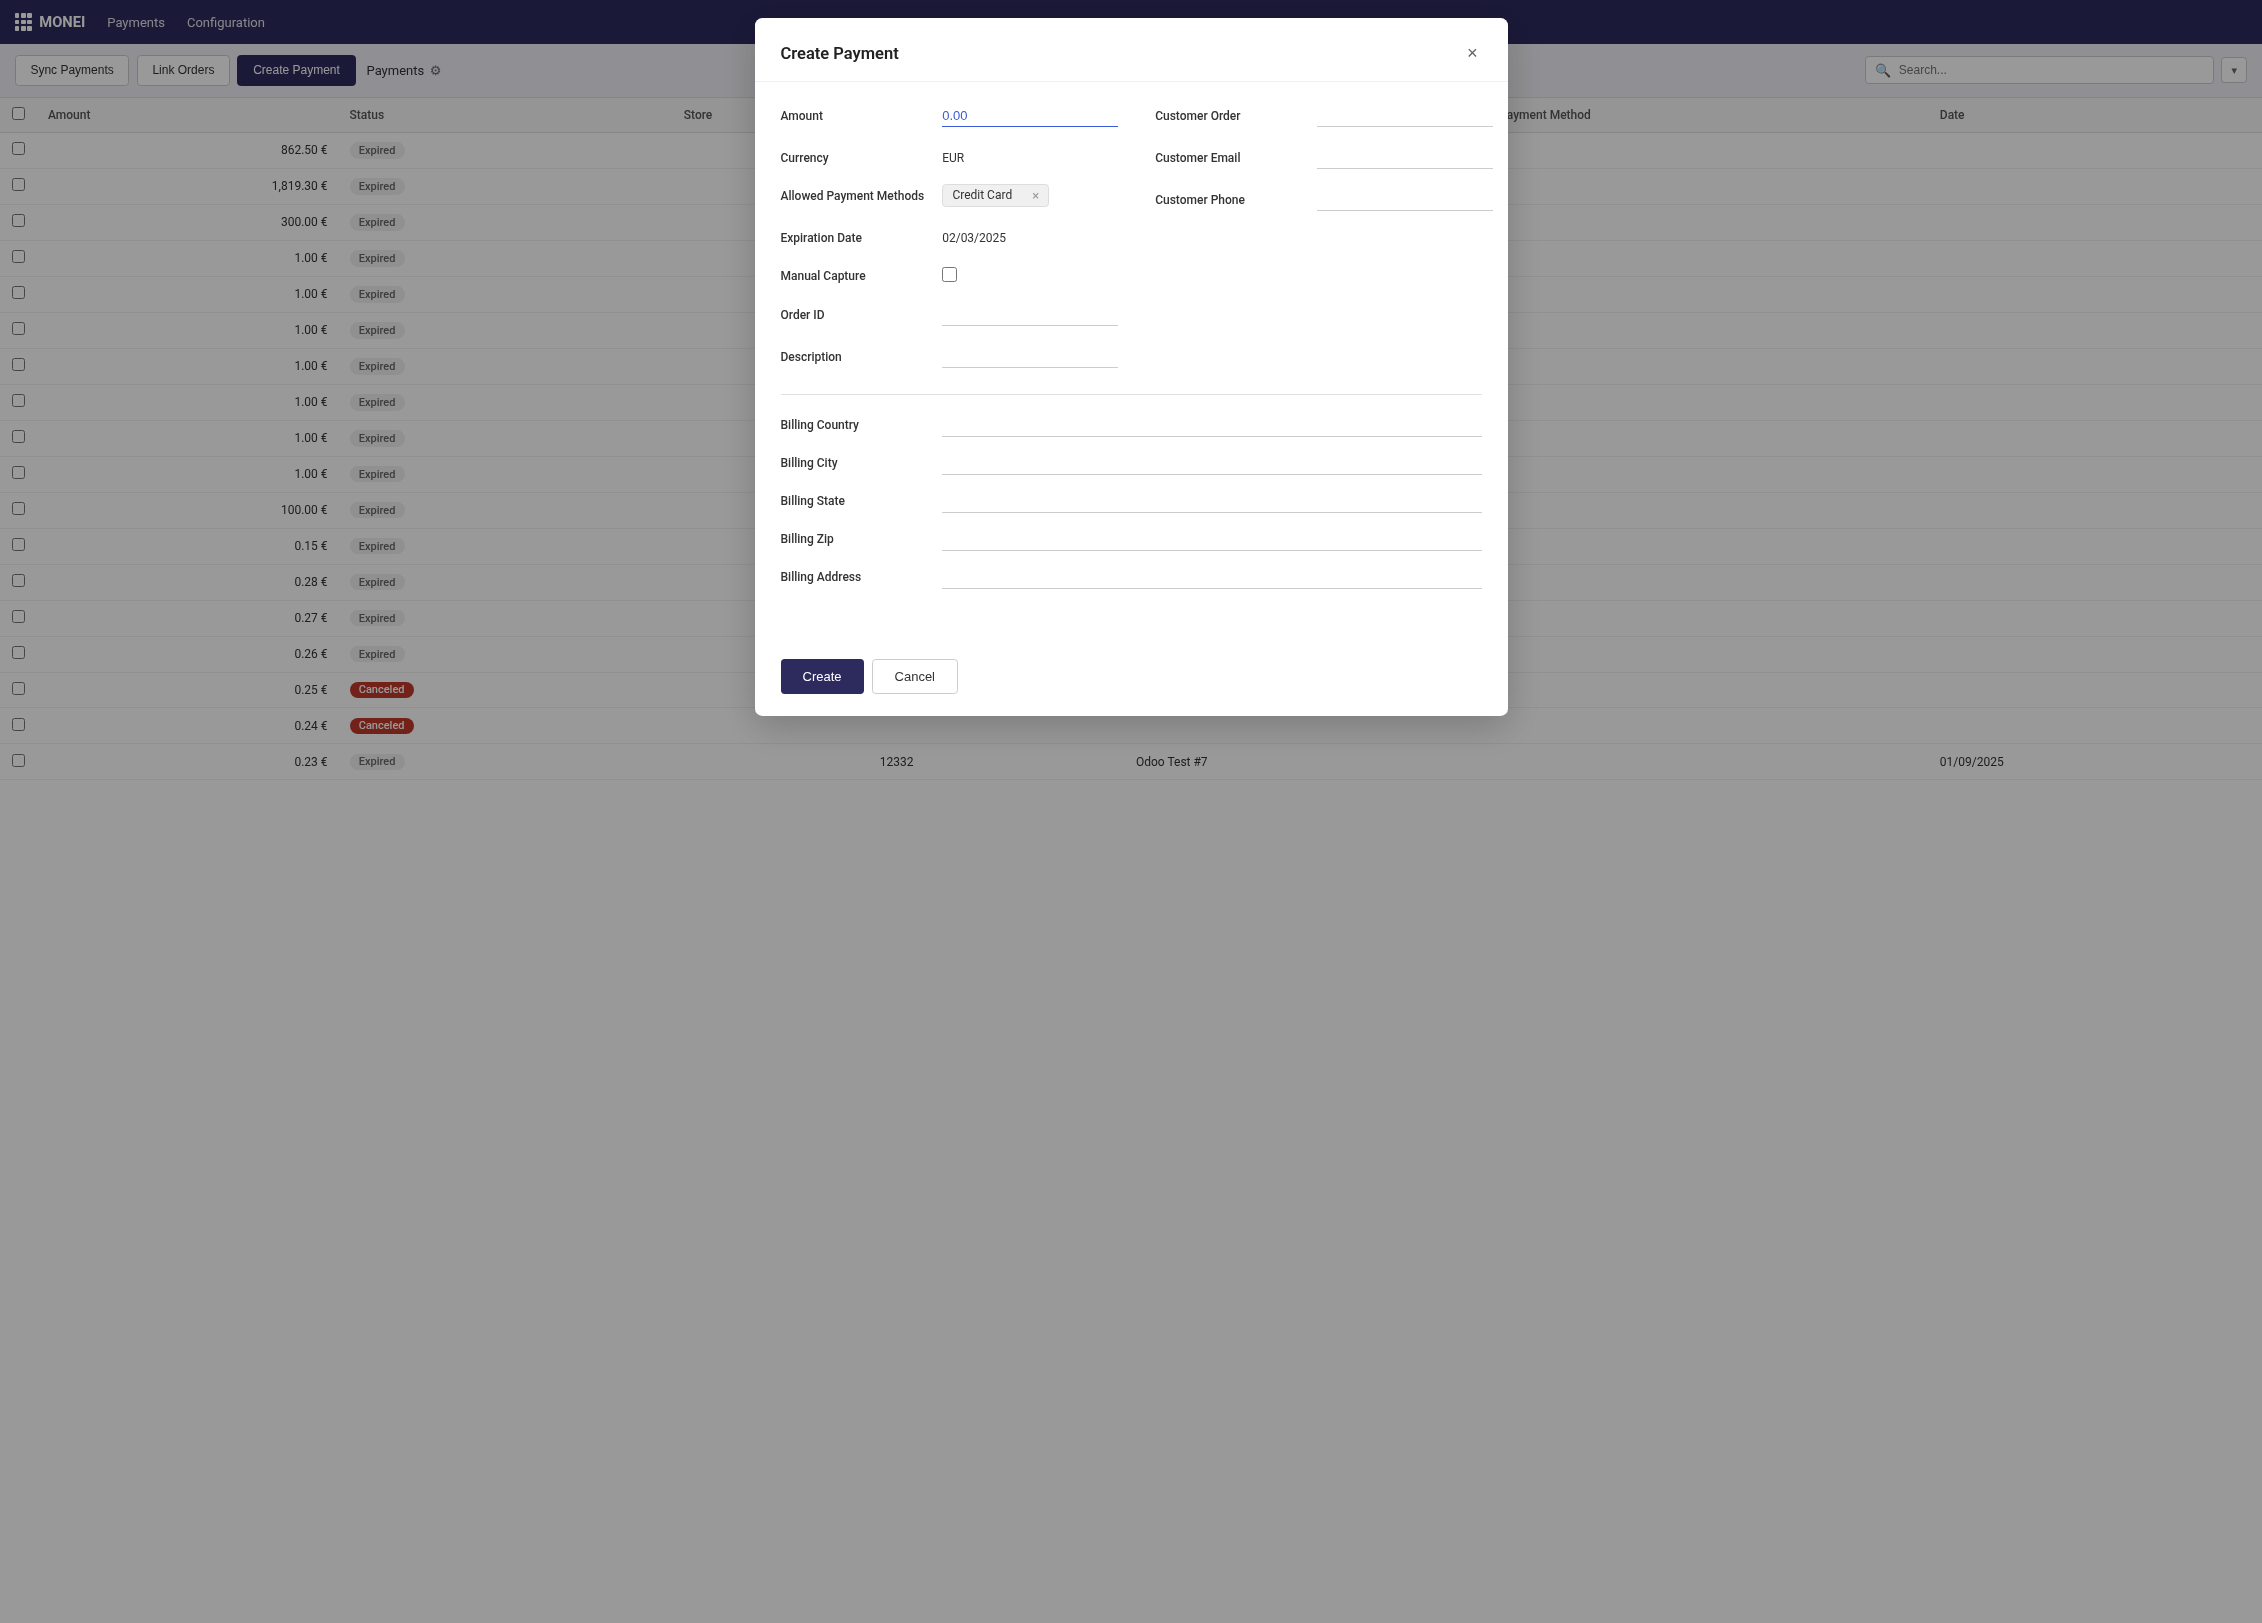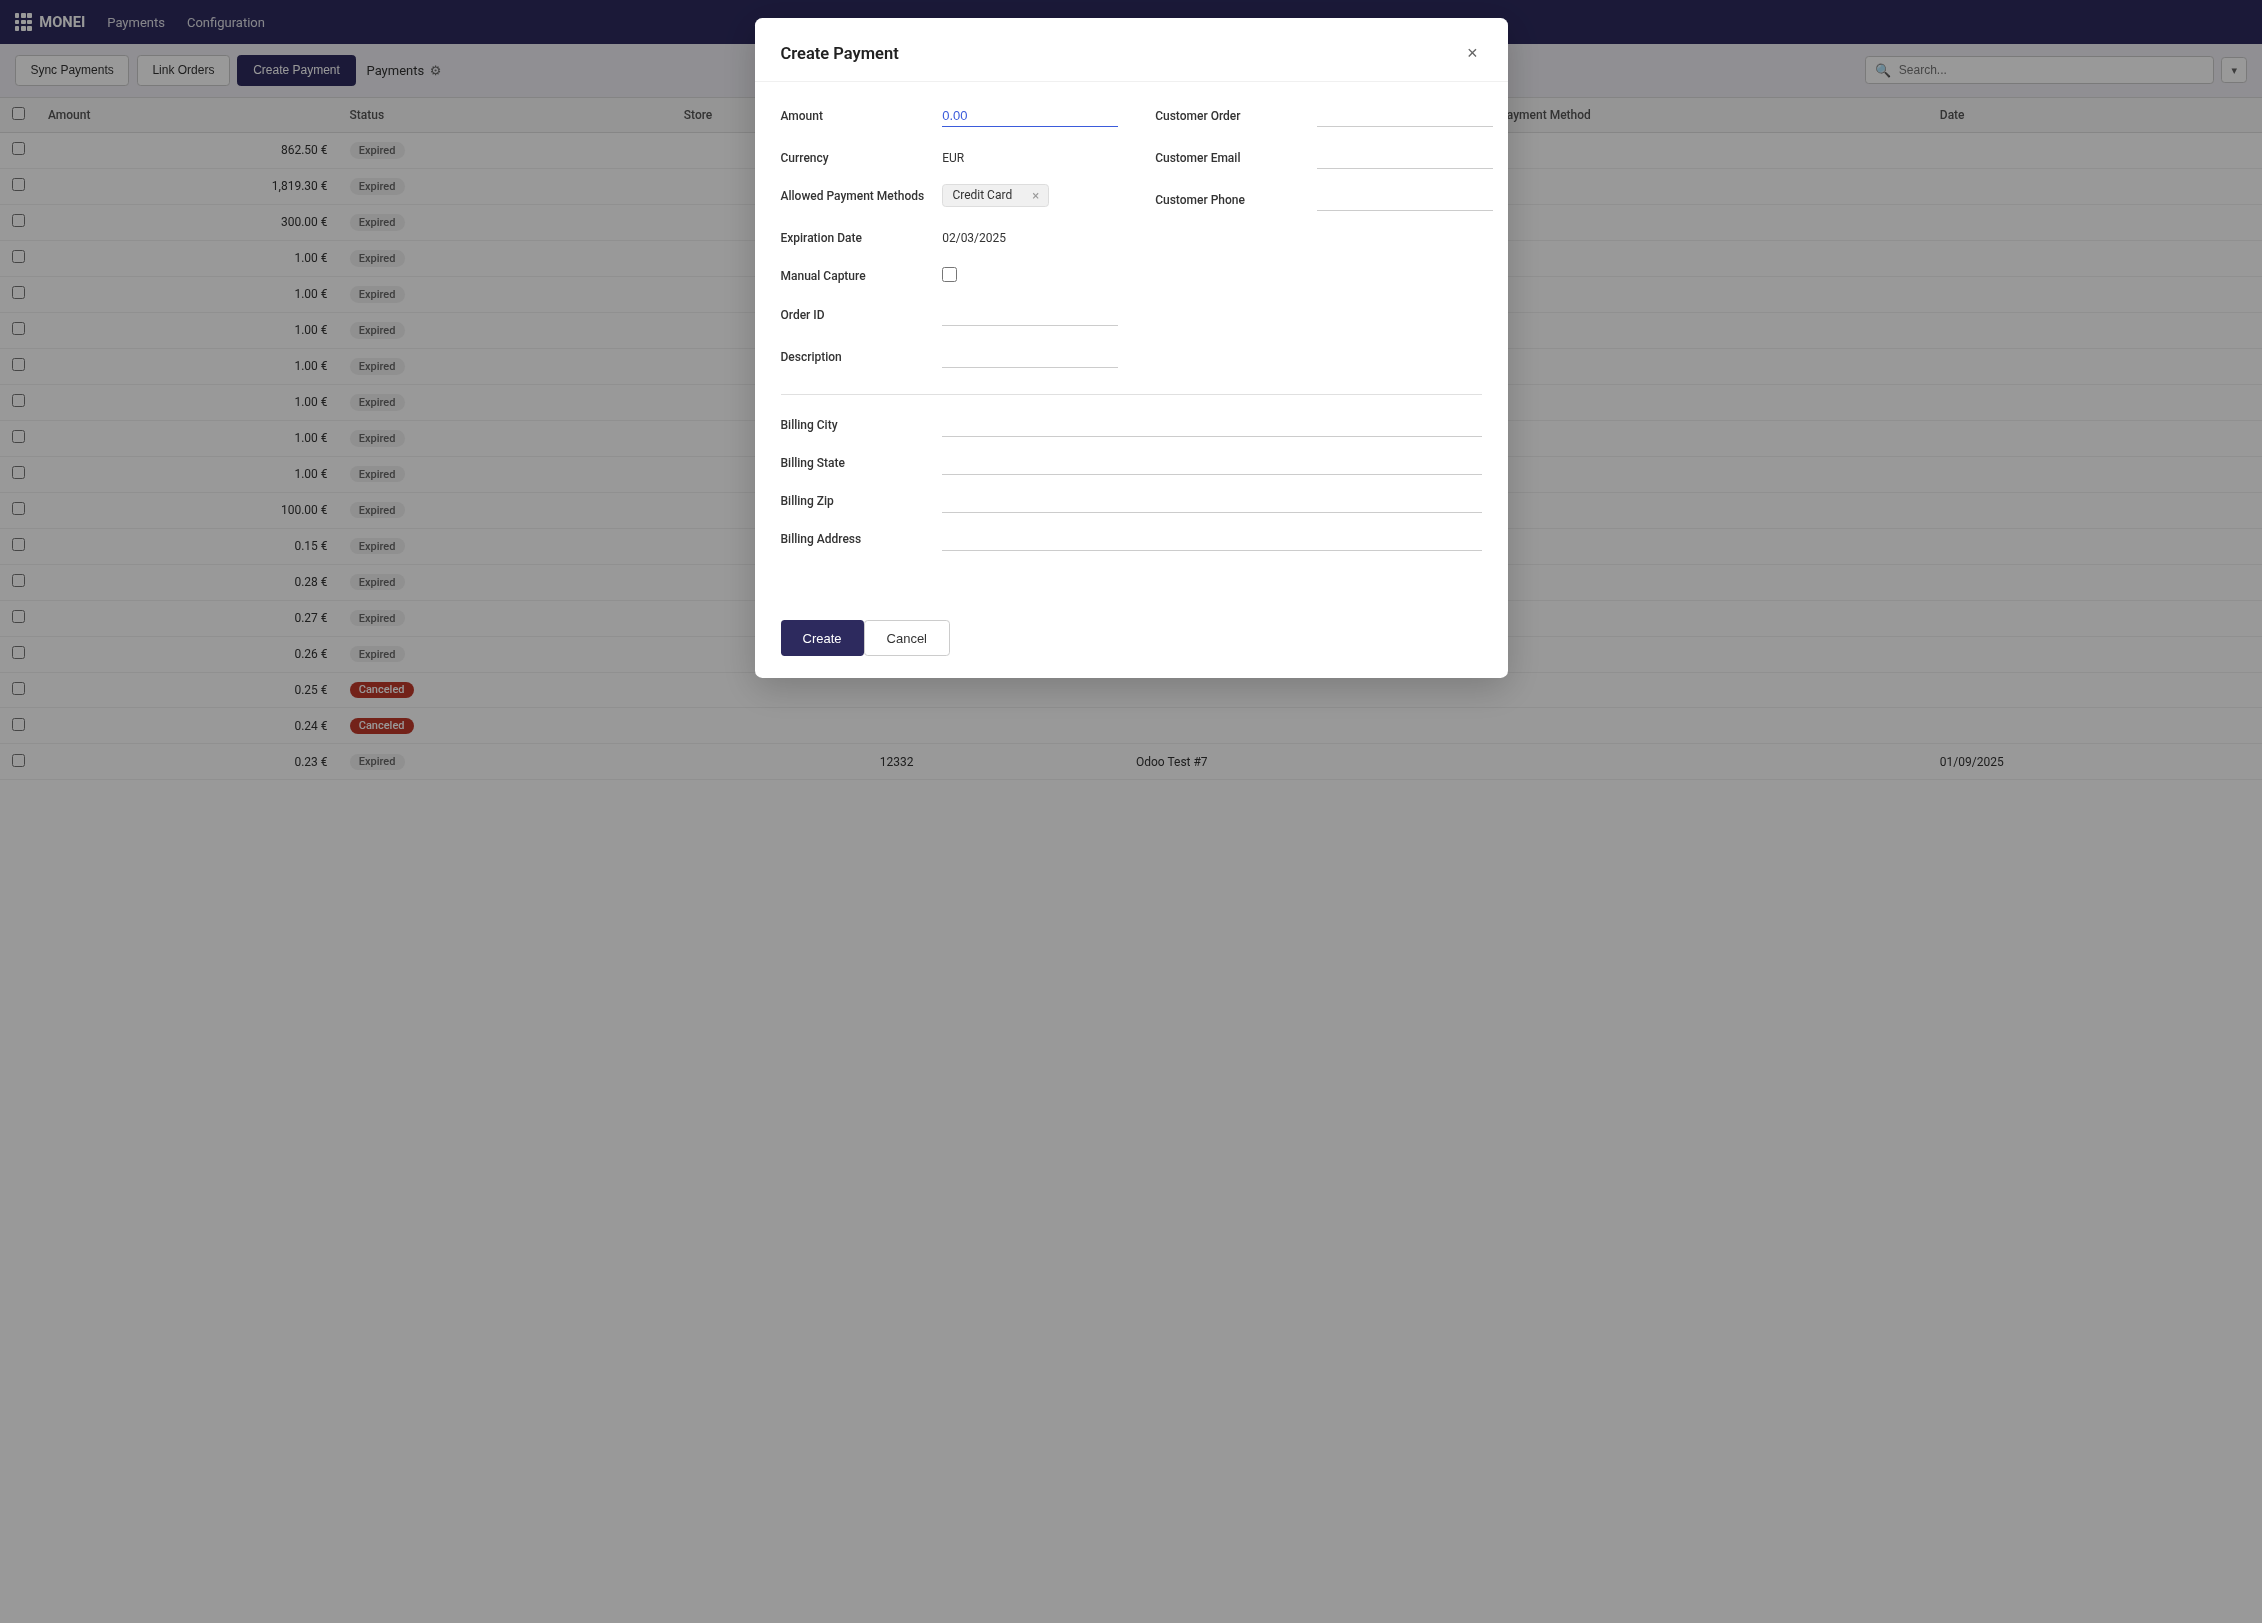--- a/index.html
+++ b/index.html
@@ -289,21 +289,21 @@
       font-size: 12px;
       color: #333;
       font-weight: 500;
       min-width: 147px;
     }
 
     
     .modal-footer {
       padding: 14.7px 26px 22px;
       display: flex;
-      gap: 0;
+      gap: 8px;
     }
     .btn-create {
       background: #2d2a5e;
       color: white;
       border: none;
       border-radius: 3.7px;
       padding: 9.2px 22px;
       font-size: 13px;
       cursor: pointer;
       font-weight: 500;
@@ -623,20 +623,24 @@
           <div class="form-row">
             <label class="form-label">Customer Phone</label>
             <input type="text" class="form-input" style="border-bottom-color: rgb(204, 204, 204); color: rgb(51, 51, 51);">
           </div>
         </div>
       </div>
 
       <div class="tabs-section">
         <div class="tabs-body">
           <div class="billing-row">
+            <label class="billing-label">Billing Country</label>
+            <input type="text" class="form-input" style="border-bottom-color: rgb(204, 204, 204); color: rgb(51, 51, 51);">
+          </div>
+          <div class="billing-row">
             <label class="billing-label">Billing City</label>
             <input type="text" class="form-input" style="border-bottom-color: rgb(204, 204, 204); color: rgb(51, 51, 51);">
           </div>
           <div class="billing-row">
             <label class="billing-label">Billing State</label>
             <input type="text" class="form-input" style="border-bottom-color: rgb(204, 204, 204); color: rgb(51, 51, 51);">
           </div>
           <div class="billing-row">
             <label class="billing-label">Billing Zip</label>
             <input type="text" class="form-input" style="border-bottom-color: rgb(204, 204, 204); color: rgb(51, 51, 51);">

